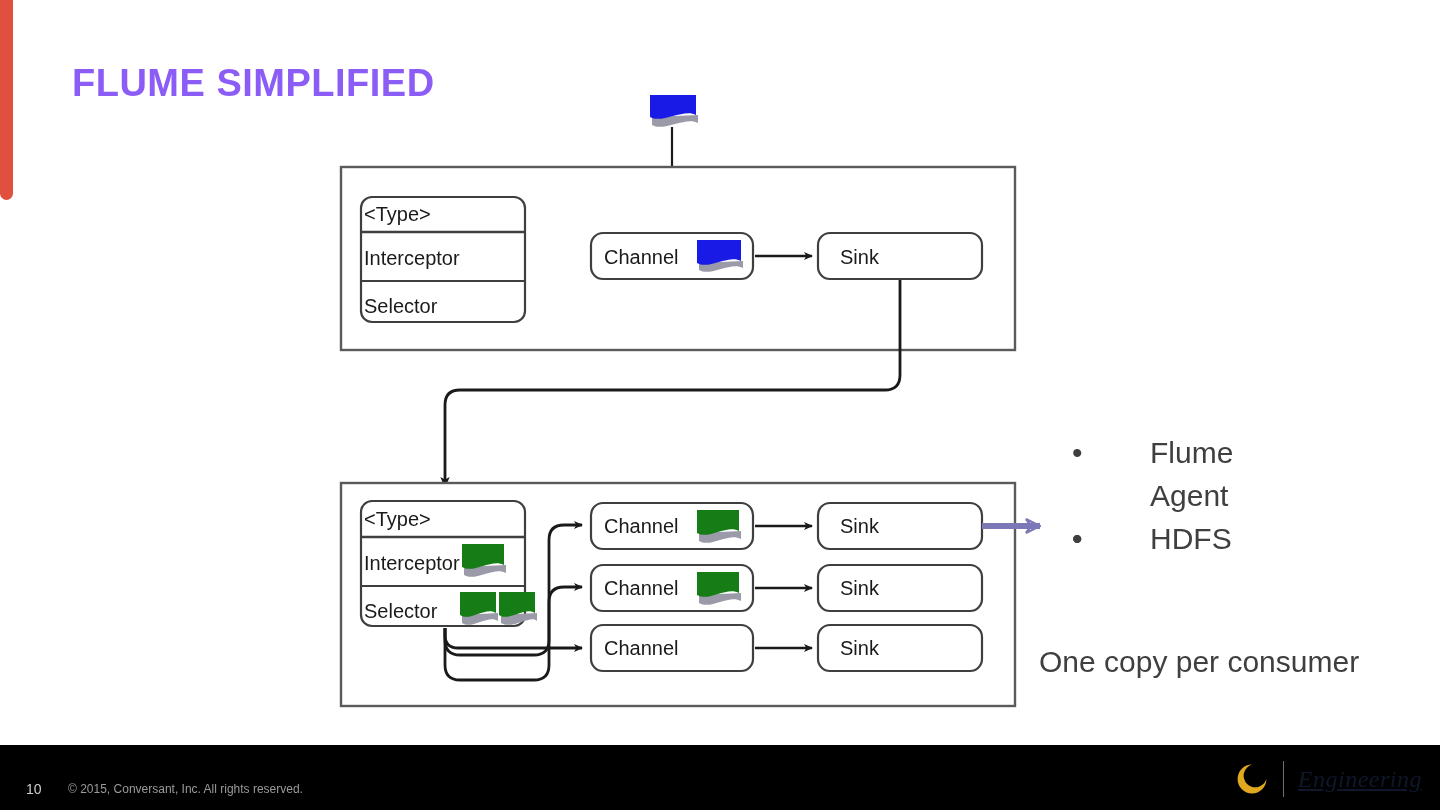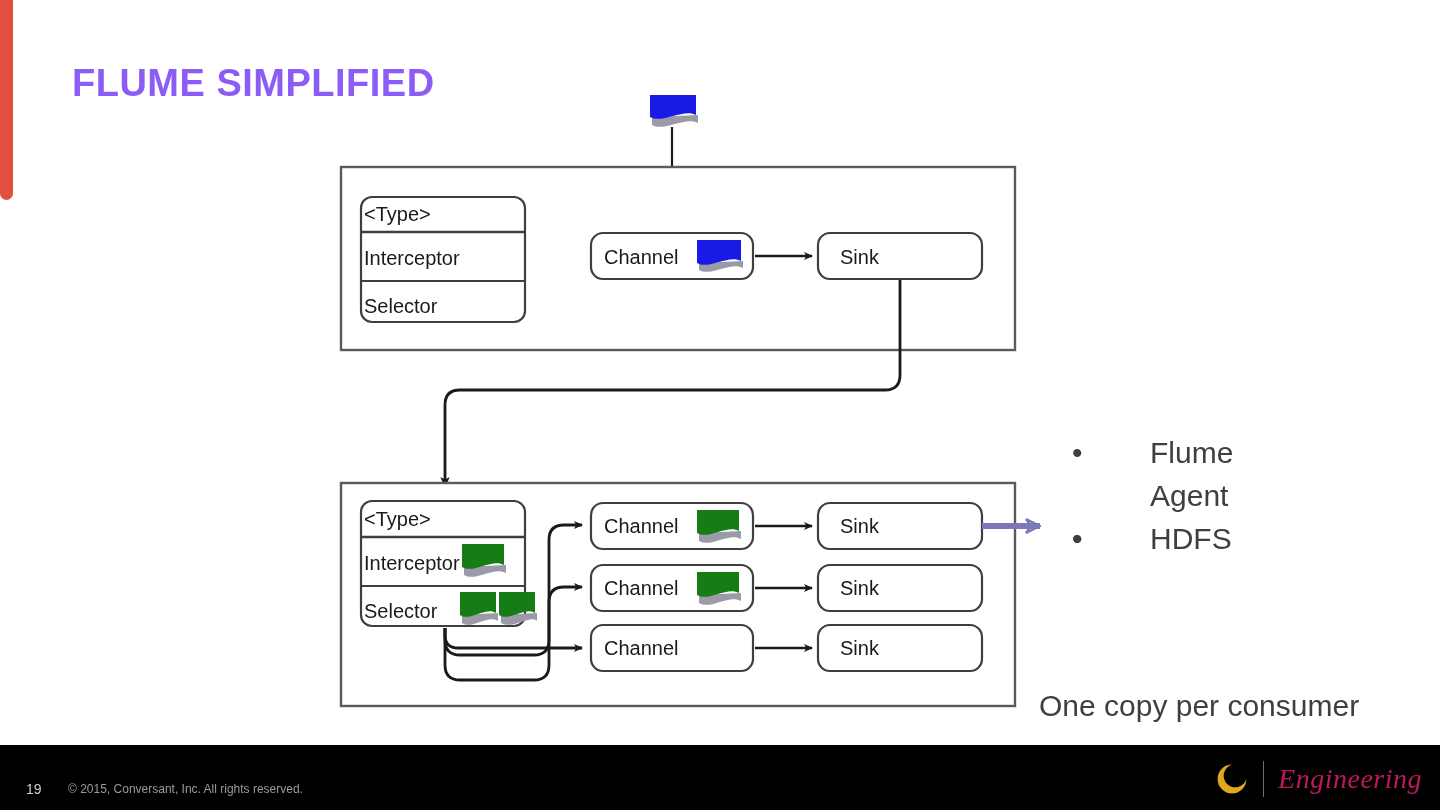--- a/index.html
+++ b/index.html
@@ -79,21 +79,20 @@
     max-width: 120px;
     margin-left: 32px;
   }
   .note-text {
     position: absolute;
     left: 1039px;
     top: 645px;
     font-size: 30px;
     color: #3f3f3f;
     white-space: nowrap;
-    margin-top: 44px;
   }
 
   
   .footer-bar {
     position: absolute;
     left: 0;
     top: 745px;
     width: 1440px;
     height: 65px;
     background: #000000;
@@ -121,25 +120,26 @@
     display: flex;
     align-items: center;
   }
   .brand-divider {
     width: 1px;
     height: 36px;
     background: #6e6e6e;
     margin: 0 14px;
   }
   .brand-word {
-    color: #be185d;
-    font-size: 28px;
+    color: #0f172a;
+    font-size: 24px;
     font-style: italic;
     font-family: "Liberation Serif", serif;
     letter-spacing: 0.5px;
+    text-decoration: underline;
   }
 </style>
 </head>
 <body>
 
 <div id="slide">
 
   <div class="accent-bar"></div>
 
   <div class="slide-title">FLUME SIMPLIFIED</div>
@@ -257,21 +257,21 @@
     </div>
     <div class="bullet-row">
       <span class="bullet-dot">•</span>
       <span class="bullet-text">HDFS</span>
     </div>
   </div>
 
   <div class="note-text">One copy per consumer</div>
 
   <div class="footer-bar"></div>
-  <div class="footer-page">19</div>
+  <div class="footer-page">10</div>
   <div class="footer-copy">© 2015, Conversant, Inc. All rights reserved.</div>
   <div class="brand">
     <svg width="34" height="34" viewBox="0 0 34 34">
       <path d="M17,2.6 A14.4,14.4 0 1 0 31.4,17 A11.6,11.6 0 1 1 17,2.6 Z" fill="#e0a81e"></path>
     </svg>
     <div class="brand-divider"></div>
     <div class="brand-word">Engineering</div>
   </div>
 
 </div>

